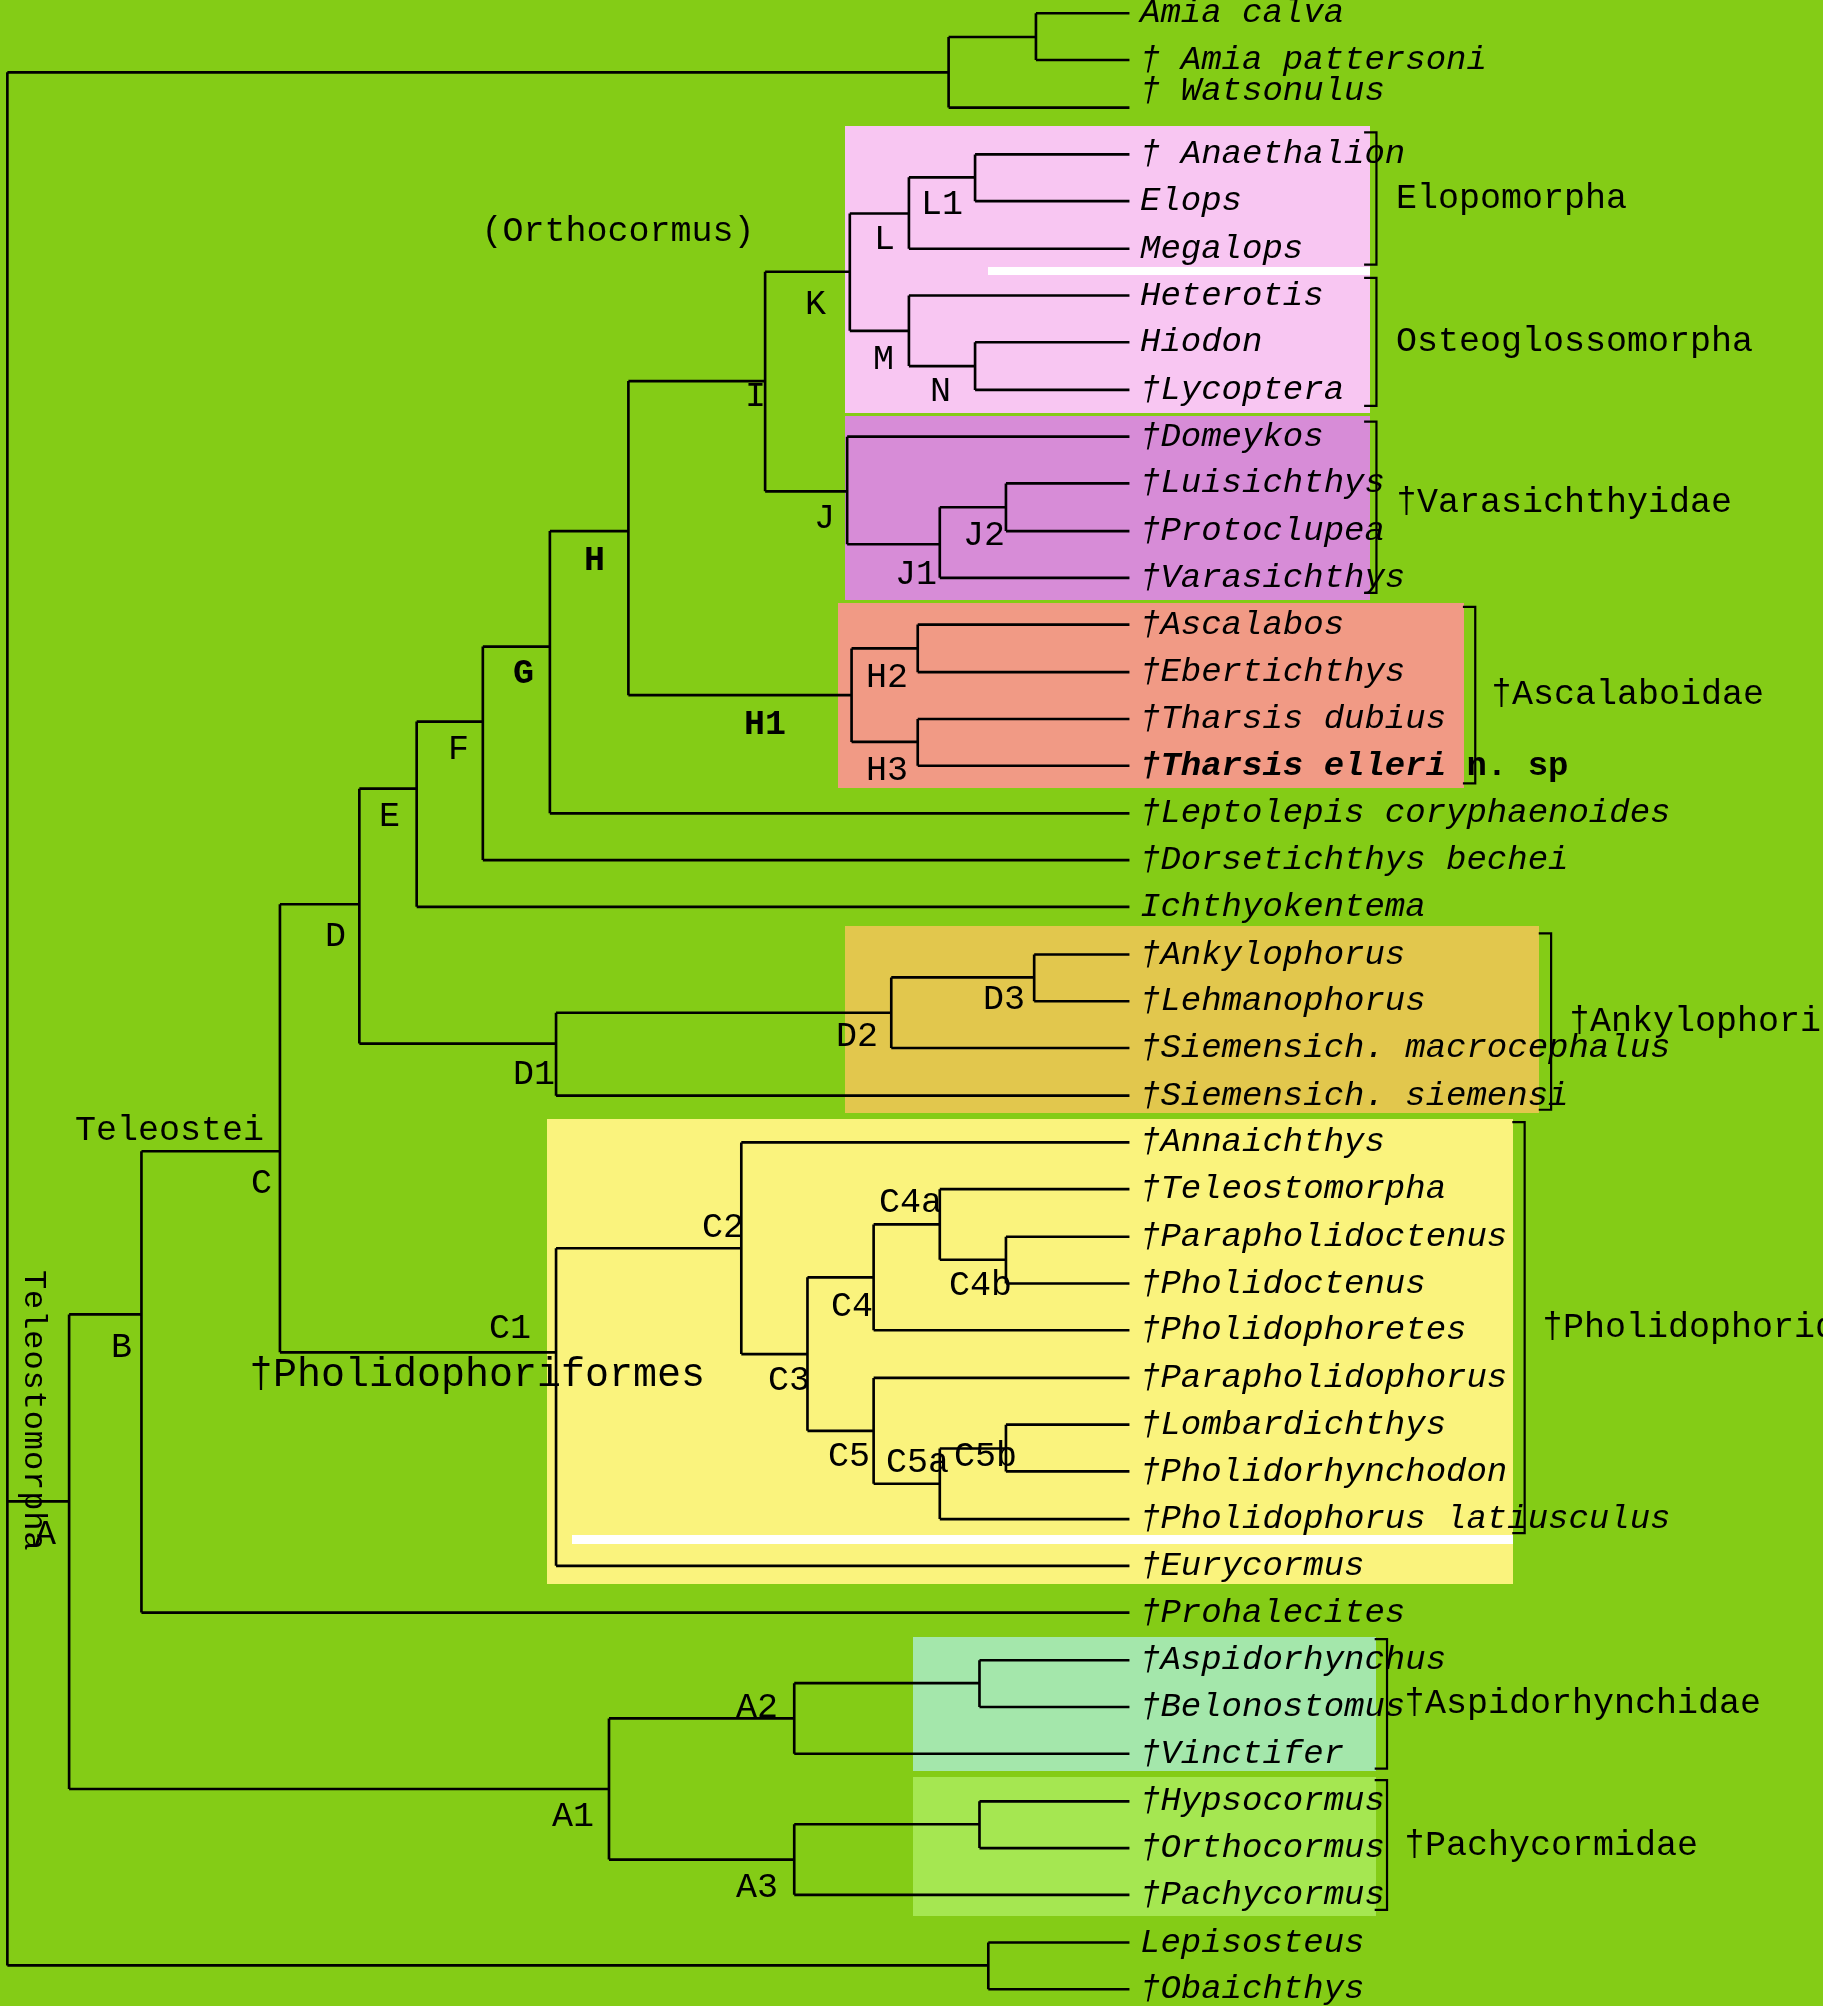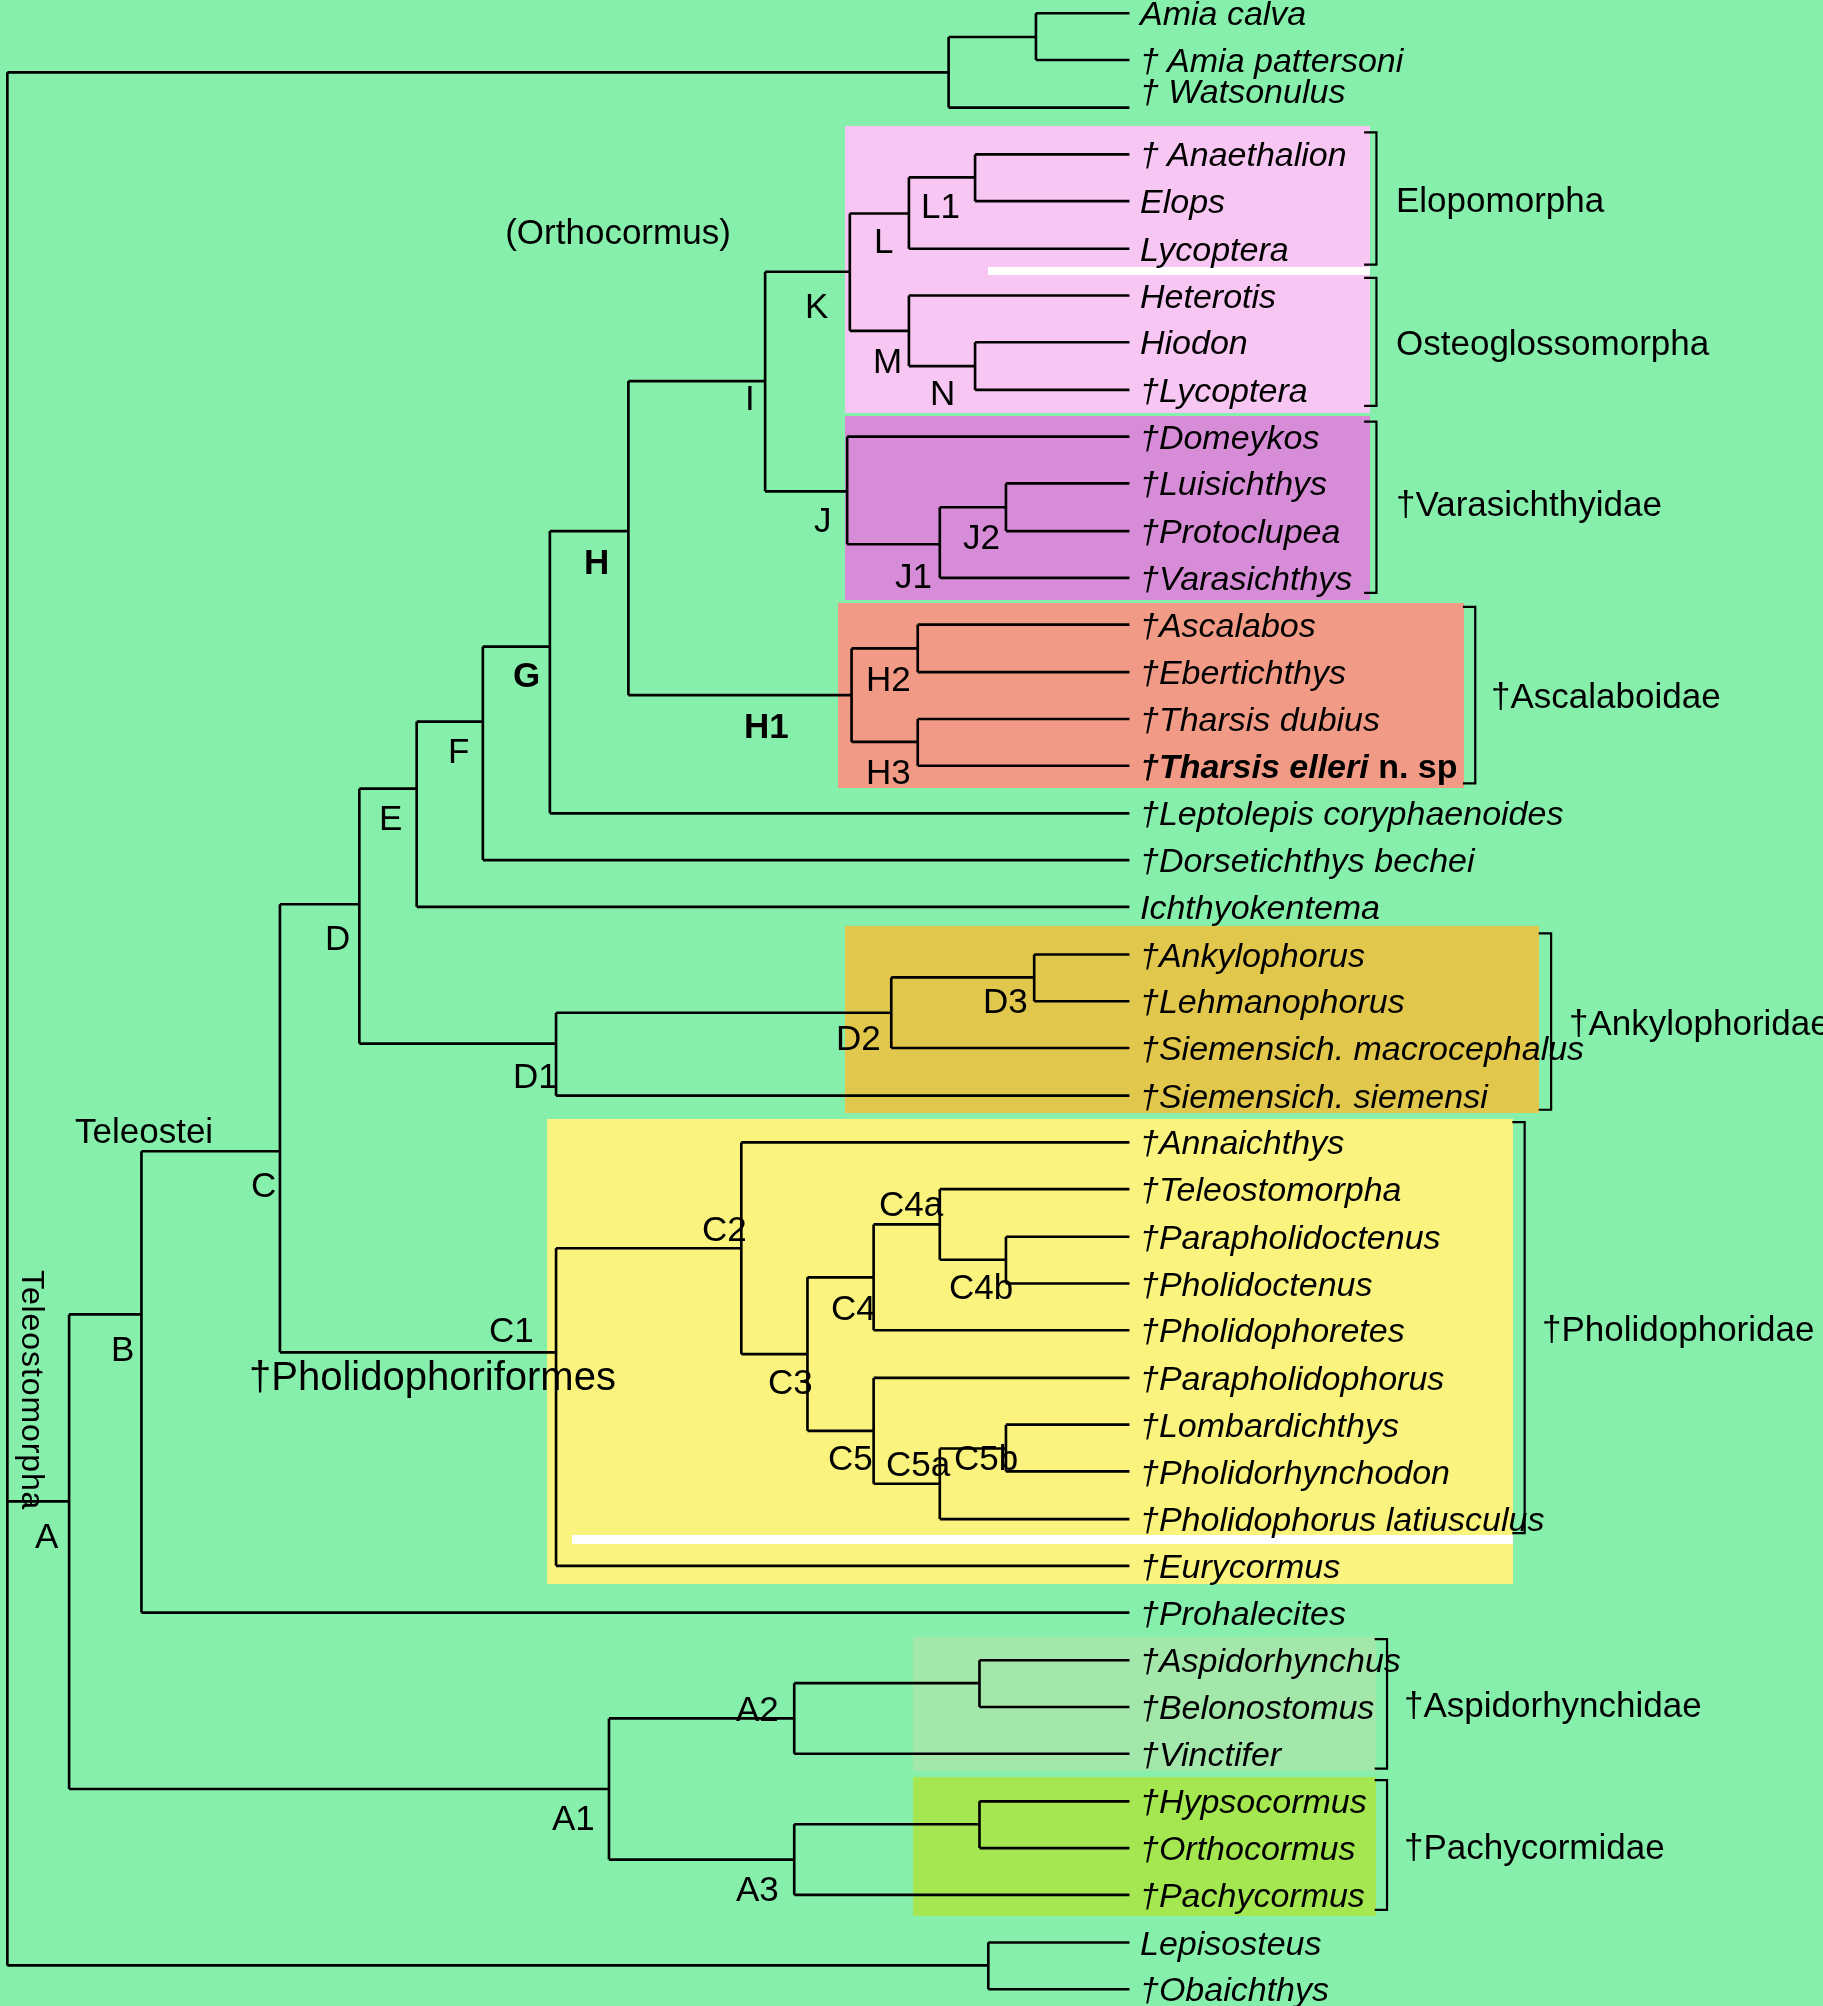--- a/index.html
+++ b/index.html
@@ -1,17 +1,17 @@
 <!DOCTYPE html>
 <html style="font-size:14px"><head>
 <meta charset="utf-8">
 <style>
   html,body{margin:0;padding:0;background:#fff;}
-  .fig{position:relative;width:1824px;height:2006px;background:#86efac;
-       font-family:Liberation Sans, sans-serif;color:#000;overflow:hidden;}
+  .fig{position:relative;width:1824px;height:2006px;background:#84cc16;
+       font-family:Liberation Mono, monospace;color:#000;overflow:hidden;}
   .box{position:absolute;}
   .box-elopo{left:845px;top:126px;width:525px;height:287px;background:#f8c6f2;}
   .stripe1{left:988px;top:267px;width:382px;height:8px;background:#fff;}
   .box-vara{left:845px;top:416px;width:525px;height:184px;background:#d78cd7;}
   .box-asca{left:838px;top:603px;width:626px;height:185px;background:#f19a85;}
   .box-anky{left:845px;top:926px;width:694px;height:187px;background:#e2c74d;}
   .box-phol{left:547px;top:1119px;width:966px;height:465px;background:#faf37d;}
   .stripe2{left:572px;top:1535px;width:941px;height:8.8px;background:#fff;}
   .box-aspi{left:913px;top:1637px;width:463px;height:134px;background:#a4e7ab;}
   .box-pach{left:913px;top:1777px;width:463px;height:139px;background:#a5e751;}
@@ -97,21 +97,21 @@
       M1714 1272 H1728 V1738 H1714
       M1558 1858 H1572 V2005 H1558
       M1558 2018 H1572 V2165 H1558"></path>
   </svg>
 
   <span class="tip" style="top:13.2px">Amia calva</span>
   <span class="tip" style="top:60px">† Amia pattersoni</span>
   <span class="tip" style="top:91px">† Watsonulus</span>
   <span class="tip" style="top:154px">† Anaethalion</span>
   <span class="tip" style="top:201px">Elops</span>
-  <span class="tip" style="top:249px">Lycoptera</span>
+  <span class="tip" style="top:249px">Megalops</span>
   <span class="tip" style="top:296px">Heterotis</span>
   <span class="tip" style="top:342px">Hiodon</span>
   <span class="tip" style="top:390px">†Lycoptera</span>
   <span class="tip" style="top:437px">†Domeykos</span>
   <span class="tip" style="top:483px">†Luisichthys</span>
   <span class="tip" style="top:531px">†Protoclupea</span>
   <span class="tip" style="top:578px">†Varasichthys</span>
   <span class="tip" style="top:625px">†Ascalabos</span>
   <span class="tip" style="top:672px">†Ebertichthys</span>
   <span class="tip" style="top:719px">†Tharsis dubius</span>

